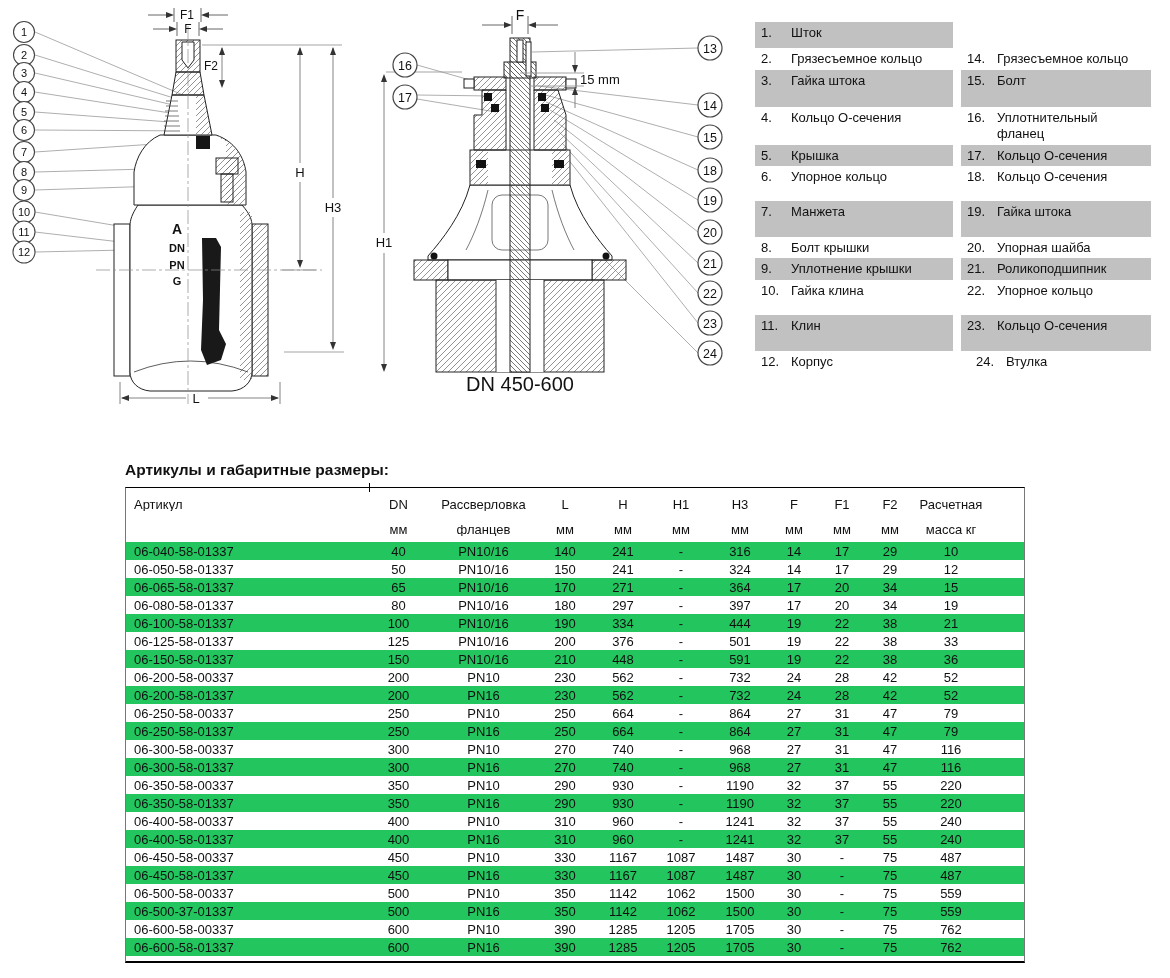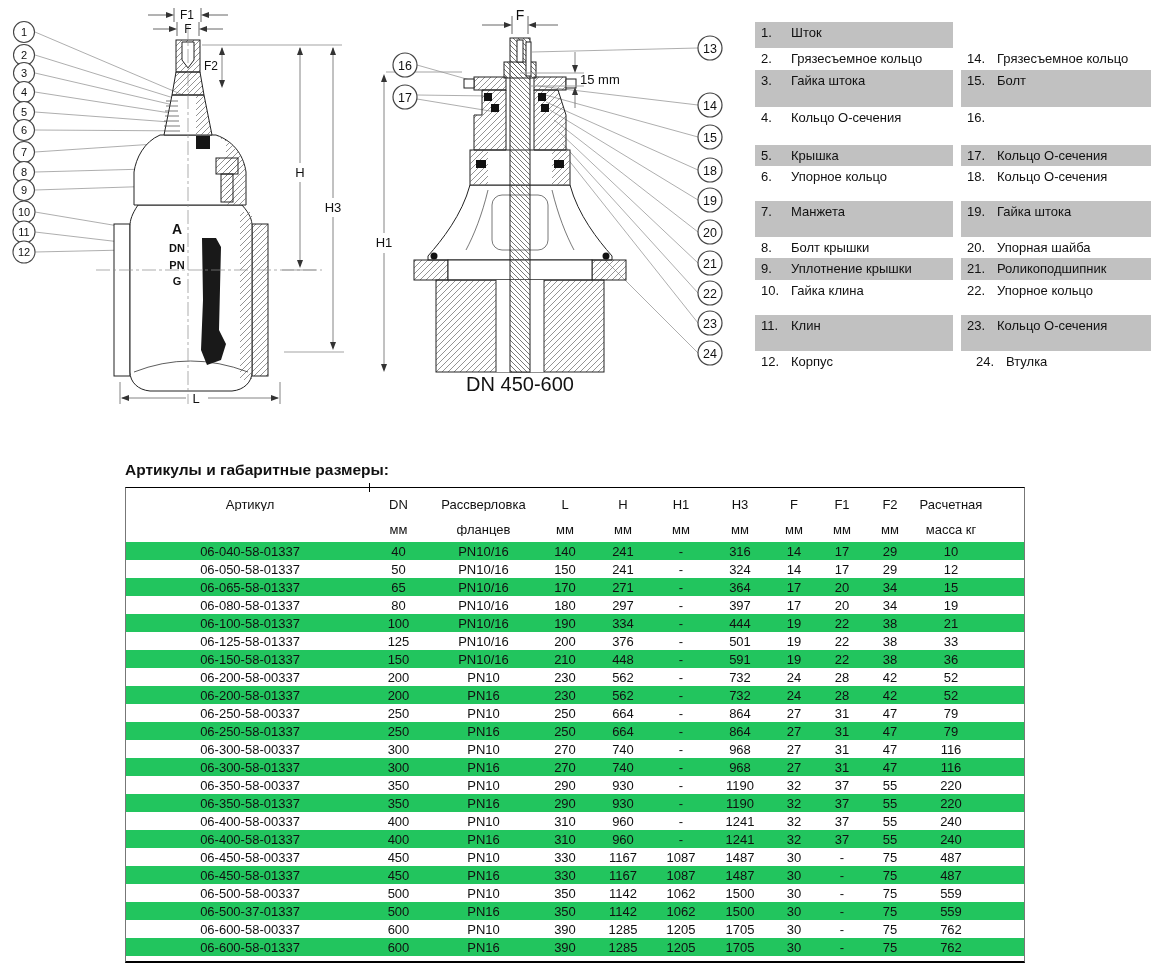--- a/index.html
+++ b/index.html
@@ -27,21 +27,21 @@
     border-top:1.5px solid #000;border-bottom:2px solid #000;
     border-left:1px solid #777;border-right:1px solid #777;
     padding-bottom:5px;font-size:13px;
   }
   .dt-tick{position:absolute;left:243px;top:-5px;width:1px;height:9px;background:#000;}
   .dt-row{display:grid;grid-template-columns:240px 65px 105px 58px 58px 58px 60px 48px 48px 48px 112px;
     height:18px;align-items:center;line-height:1;}
   .dt-row.head{height:25px;}
   .dt-row.shaded{background:#22c55e;}
   .dt-cell{text-align:center;white-space:nowrap;overflow:hidden;}
-  .dt-cell.c0{text-align:center;padding-left:8px;}
+  .dt-cell.c0{text-align:left;padding-left:8px;}
   .dt-cell.c10{padding-right:38px;box-sizing:border-box;}
   .dt-head-space{height:4px;}
 </style>
 </head>
 <body>
 
 <div class="page">
 
   <svg id="left-drawing" class="drawing" width="360" height="420" viewBox="0 0 360 420">
     <defs>
@@ -401,20 +401,21 @@
           <span class="pl-name">Болт</span>
         </div>
       </div>
       <div class="pl-row" style="height: 38px;">
         <div class="pl-cell">
           <span class="pl-num">4.</span>
           <span class="pl-name">Кольцо О-сечения</span>
         </div>
         <div class="pl-cell">
           <span class="pl-num">16.</span>
+          <span class="pl-name">Уплотнительный фланец</span>
         </div>
       </div>
       <div class="pl-row shaded" style="height: 21px;">
         <div class="pl-cell">
           <span class="pl-num">5.</span>
           <span class="pl-name">Крышка</span>
         </div>
         <div class="pl-cell">
           <span class="pl-num">17.</span>
           <span class="pl-name">Кольцо О-сечения</span>

